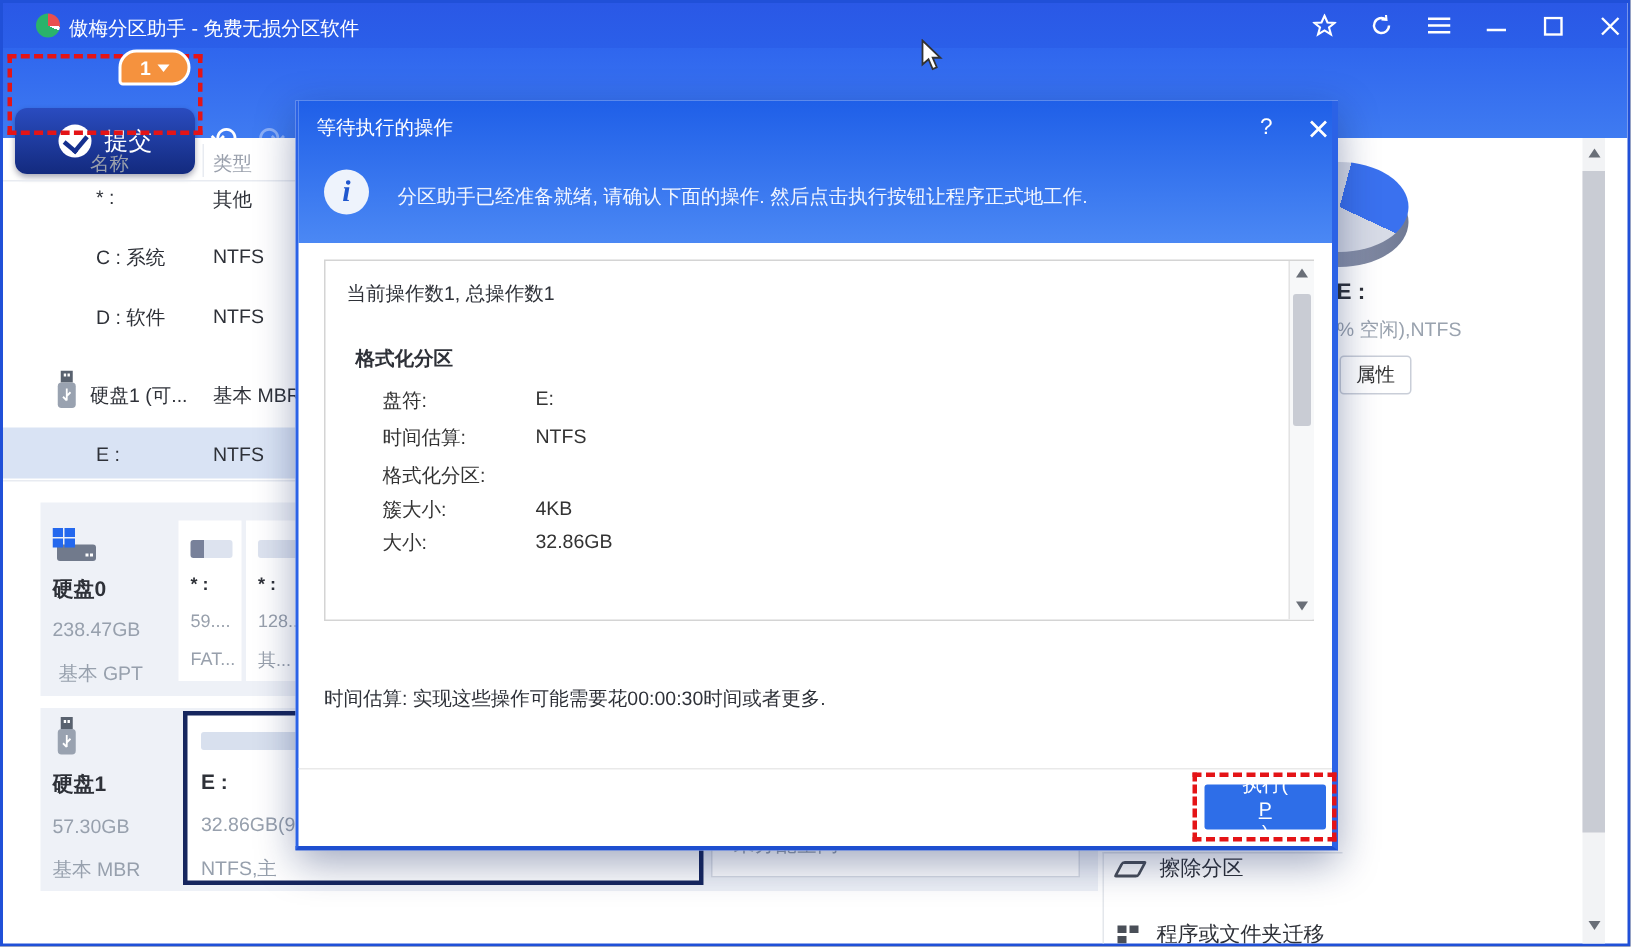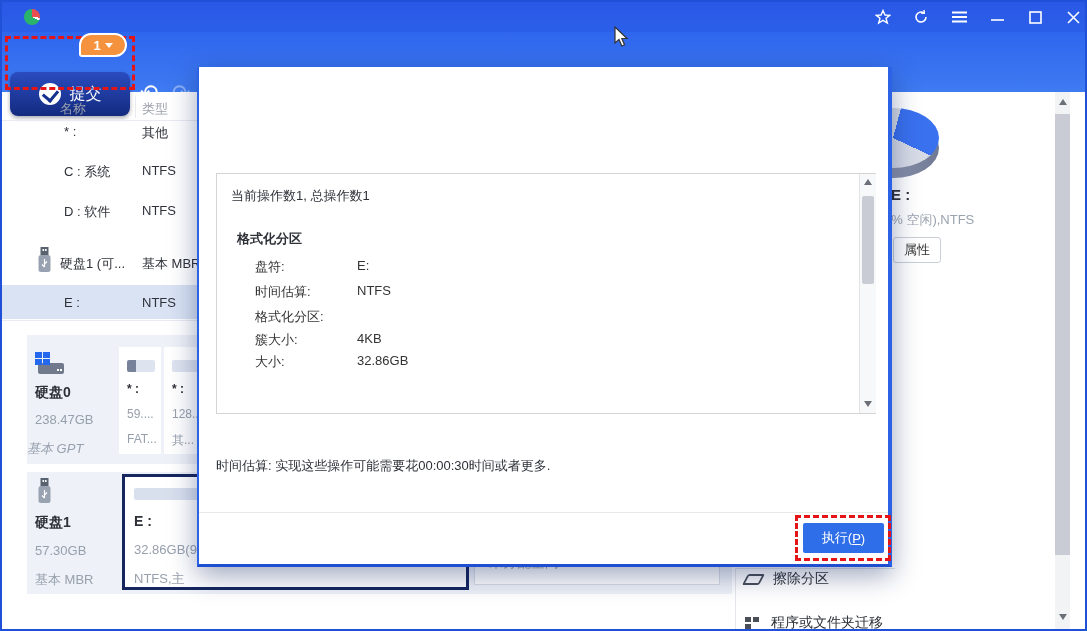--- a/index.html
+++ b/index.html
@@ -81,33 +81,34 @@
               background:linear-gradient(180deg,#1f5fe8,#4b88f4); }
   .info-circle { width:30px; height:30px; border-radius:50%; background:#eef3fc;
                  display:flex; align-items:center; justify-content:center;
                  font-family:"Liberation Serif",serif; font-weight:bold; font-style:italic;
                  color:#2057ce; font-size:20px; }
   .dlg-box { left:17px; top:106px; width:660px; height:241px; border:1px solid #d4d4d4; background:#fff; }
   .dlg-row-label { position:absolute; left:38px; font-size:13px; color:#333; }
   .dlg-row-value { position:absolute; left:140px; font-size:13px; color:#333; }
   .exec-btn { left:604px; top:456px; width:81px; height:30px; background:#2e6ee8;
               border-radius:2px; color:#fff; font-size:13px;
-              display:flex; align-items:center; justify-content:center; }
+              display:flex; align-items:center; justify-content:center;flex-direction:column; }
   .dlg-sb { left:642px; top:0px; width:17px; height:239px; background:#f7f8f9; border-left:1px solid #e3e3e3; }
   
   .cursor { z-index:30; }
 </style>
 </head>
 <body>
 
 <div class="screen">
 
   <div class="abs titlebar">
     <div class="abs" style="left:22px;top:7px;width:16px;height:16px;border-radius:50%;
          background:conic-gradient(#e94f4f 0 95deg,#ffffff 95deg 115deg,#2ab36b 115deg 360deg);"></div>
+    <div class="abs t13 wh" style="left:44px;top:8px;">傲梅分区助手 - 免费无损分区软件</div>
     <div class="abs winbtn" style="left:869px;top:5px;">
       <svg width="16" height="16" viewBox="0 0 16 16">
           <path d="M8 1.5 L10 6 L14.7 6.3 L11 9.3 L12.3 14 L8 11.3 L3.7 14 L5 9.3 L1.3 6.3 L6 6 Z" fill="none" stroke="#fff" stroke-width="1.4"></path>
         </svg>
     </div>
     <div class="abs winbtn" style="left:907px;top:5px;">
       <svg width="16" height="16" viewBox="0 0 16 16" fill="none" stroke="#fff" stroke-width="1.6">
         <path d="M13 8 a5 5 0 1 1 -2-4"></path>
           <path d="M11 1 L11.3 4.3 L8 4" stroke-width="1.4"></path>
         </svg>
@@ -249,21 +250,21 @@
           <rect x="22" y="17" width="2" height="2" fill="#fff"></rect>
           <rect x="25" y="17" width="2" height="2" fill="#fff"></rect>
           <rect x="0" y="0" width="7" height="6" fill="#2468ee"></rect>
           <rect x="8" y="0" width="7" height="6" fill="#2468ee"></rect>
           <rect x="0" y="7" width="7" height="6" fill="#2468ee"></rect>
           <rect x="8" y="7" width="7" height="6" fill="#2468ee"></rect>
         </svg>
     </div>
     <div class="abs t14 bold dk" style="left:8px;top:49px;">硬盘0</div>
     <div class="abs t13 gy" style="left:8px;top:77px;">238.47GB</div>
-    <div class="abs t13 gy" style="left:0;top:105px;font-style:italic;">基本 GPT</div>
+    <div class="abs t13 gy" style="left:12px;top:105px;">基本 GPT</div>
 
     <div class="pblock" style="left:92px;top:12px;width:42px;height:107px;">
       <div class="pbar" style="left:8px;top:13px;width:28px;background:linear-gradient(90deg,#78819a 0 9px,#dde3ef 9px);"></div>
       <div class="abs plabel" style="left:8px;top:35px;">* :</div>
       <div class="abs pgray" style="left:8px;top:60px;">59....</div>
       <div class="abs pgray" style="left:8px;top:85px;">FAT...</div>
     </div>
     <div class="pblock" style="left:137px;top:12px;width:85px;height:107px;">
       <div class="pbar" style="left:8px;top:13px;width:46px;"></div>
       <div class="abs plabel" style="left:8px;top:35px;">* :</div>
@@ -324,20 +325,31 @@
   <div class="abs sb-track" style="left:1053px;top:90px;width:15px;height:539px;"></div>
   <div class="abs sb-btn" style="left:1053px;top:92px;width:15px;height:16px;">
       <span class="tri-up"></span>
     </div>
   <div class="abs sb-thumb" style="left:1053px;top:112px;width:15px;height:441px;"></div>
   <div class="abs sb-btn" style="left:1053px;top:607px;width:15px;height:16px;">
       <span class="tri-dn"></span>
     </div>
 
   <div class="abs dialog">
+    <div class="abs dlg-head">
+      <div class="abs t13 wh" style="left:12px;top:9px;">等待执行的操作</div>
+      <div class="abs t15 wh" style="left:641px;top:9px;">?</div>
+      <div class="abs" style="left:674px;top:12px;">
+        <svg width="12" height="12" viewBox="0 0 12 12" stroke="#fff" stroke-width="1.8">
+            <path d="M1 1 L11 11 M11 1 L1 11"></path>
+          </svg>
+      </div>
+      <div class="abs info-circle" style="left:17px;top:46px;">i</div>
+      <div class="abs t13" style="left:66px;top:55px;color:#f2f6ff;">分区助手已经准备就绪, 请确认下面的操作. 然后点击执行按钮让程序正式地工作.</div>
+    </div>
 
     <div class="abs dlg-box">
       <div class="abs t13 dk" style="left:14px;top:13px;">当前操作数1, 总操作数1</div>
       <div class="abs t13 bold dk" style="left:20px;top:56px;">格式化分区</div>
 
       <div class="dlg-row-label" style="top:84px;">盘符:</div>
       <div class="dlg-row-value" style="top:84px;">E:</div>
       <div class="dlg-row-label" style="top:109px;">时间估算:</div>
       <div class="dlg-row-value" style="top:109px;">NTFS</div>
       <div class="dlg-row-label" style="top:134px;">格式化分区:</div>

